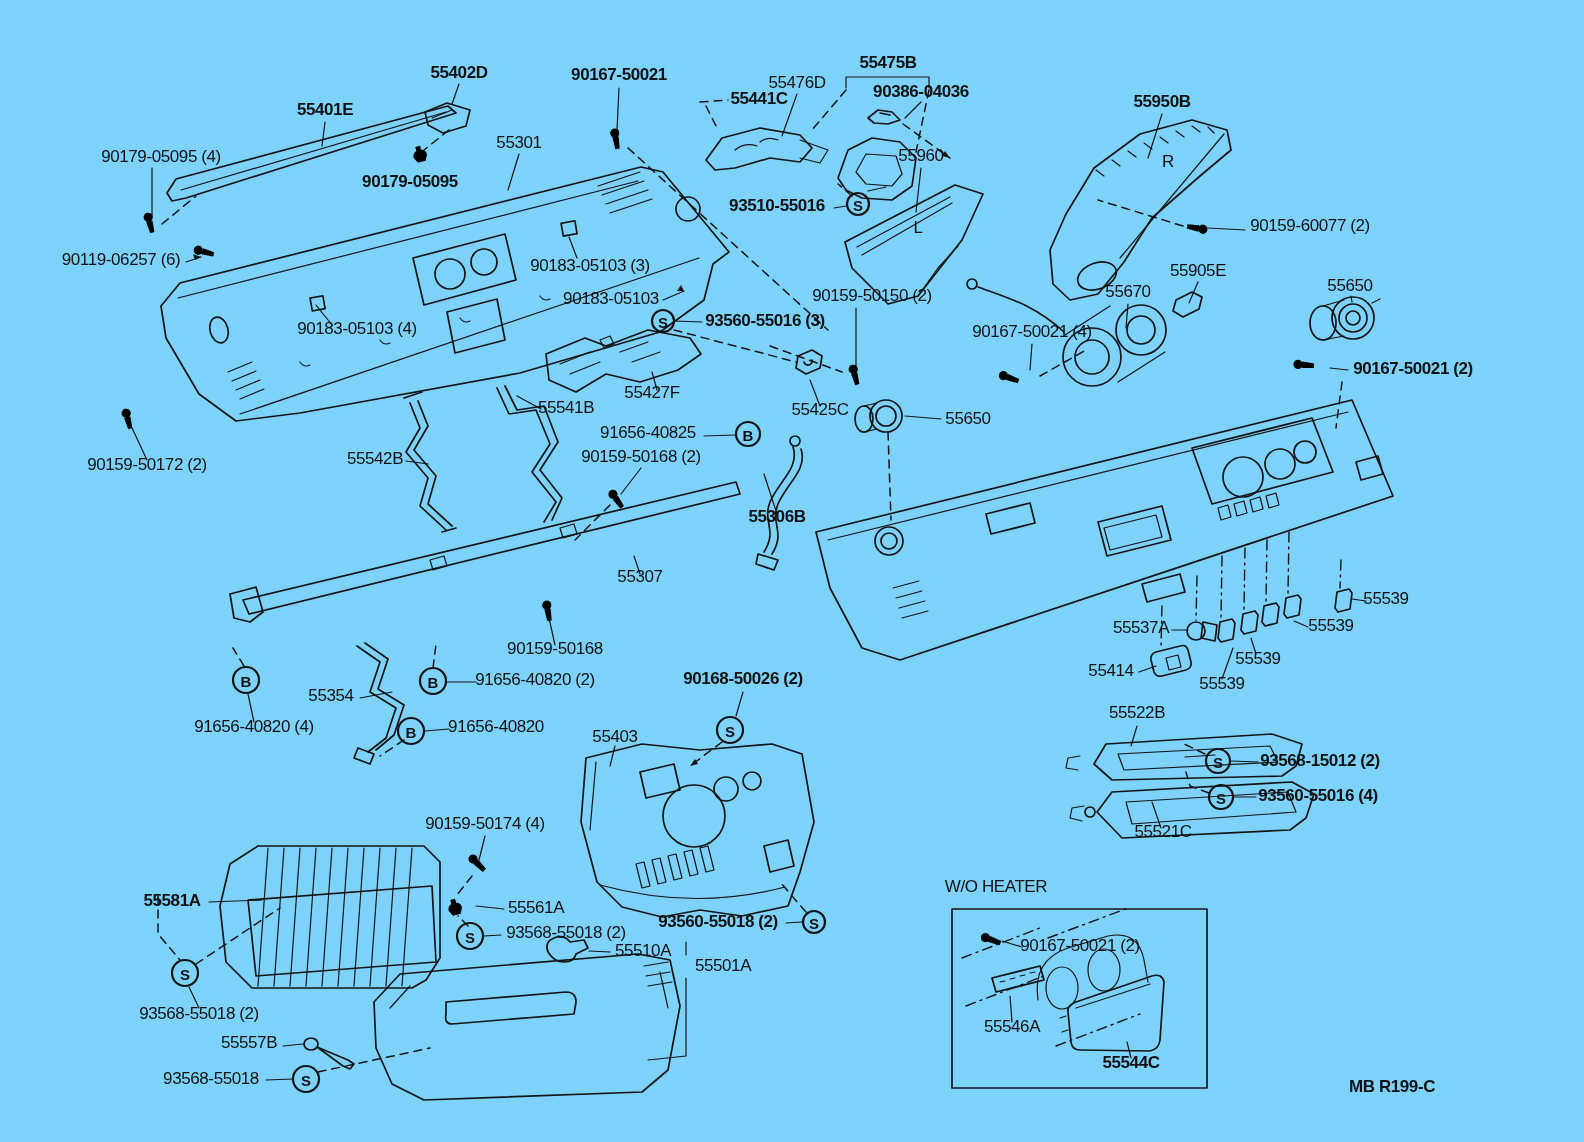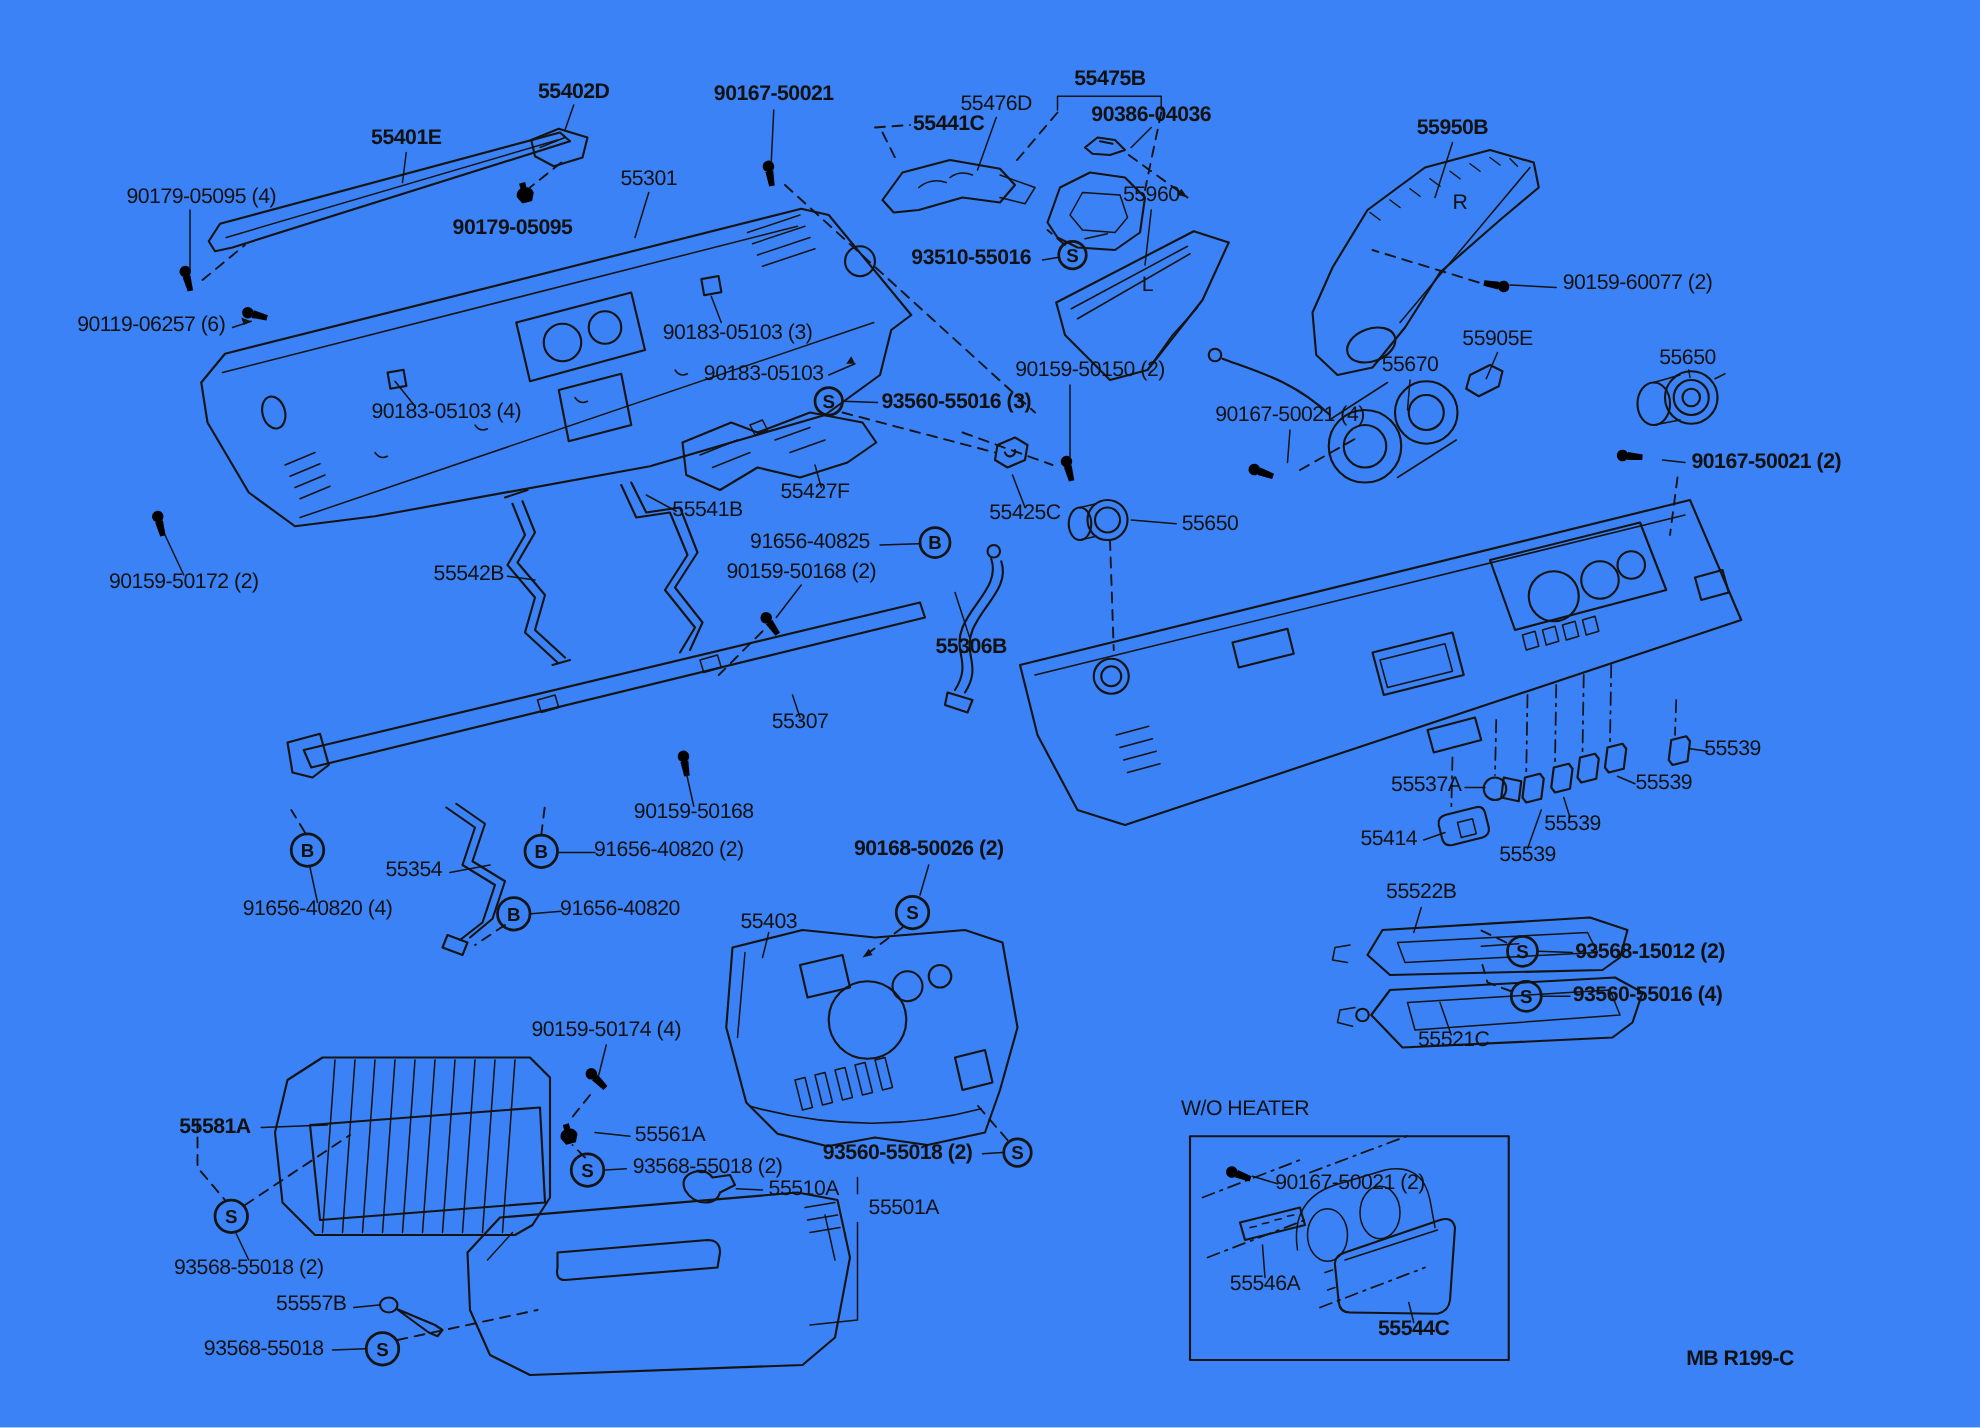--- a/index.html
+++ b/index.html
@@ -1,16 +1,16 @@
 <!DOCTYPE html>
 <html><head>
 <meta charset="utf-8">
 <style>
   html,body{margin:0;padding:0;background:#fff;}
-  .stage{position:relative;width:1584px;height:1142px;background:#3b82f6;overflow:hidden;}
+  .stage{position:relative;width:1584px;height:1142px;background:#7dd3fc;overflow:hidden;}
   svg{position:absolute;left:0;top:0;}
   .art path,.art circle,.art ellipse,.art rect,.art line,.art polyline{
     fill:none;stroke:#141414;stroke-width:1.7;stroke-linecap:round;stroke-linejoin:round;}
   .art .thin{stroke-width:1.2;}
   .art .dash{stroke-dasharray:8 6;stroke-width:1.5;}
   .art .dashdot{stroke-dasharray:10 5 2 5;stroke-width:1.4;}
   .art .ah{fill:#141414;stroke:none;}
   .lbl{font-family:"Liberation Sans",sans-serif;font-size:17px;fill:#111;
        text-anchor:middle;letter-spacing:-0.4px;font-weight:500;}
   .lbl.b{font-weight:700;}

